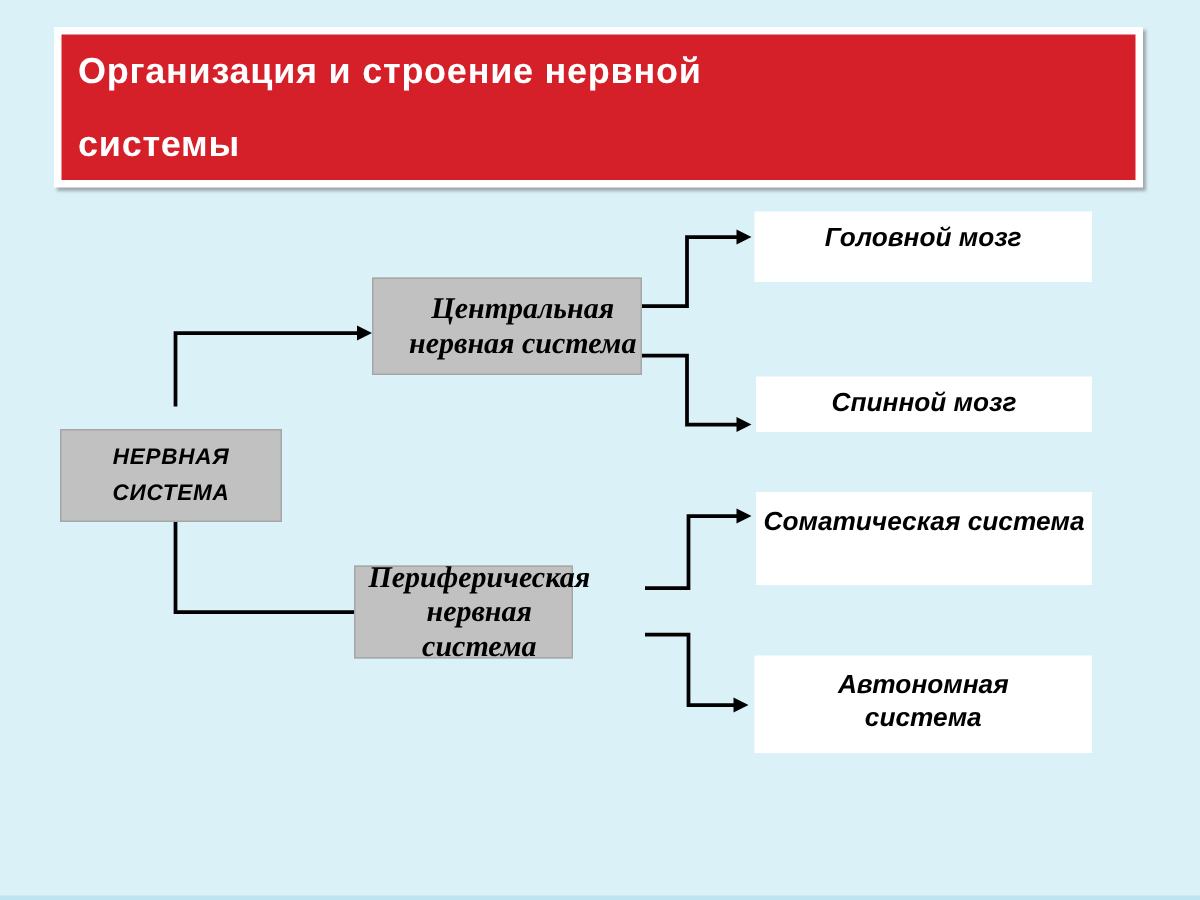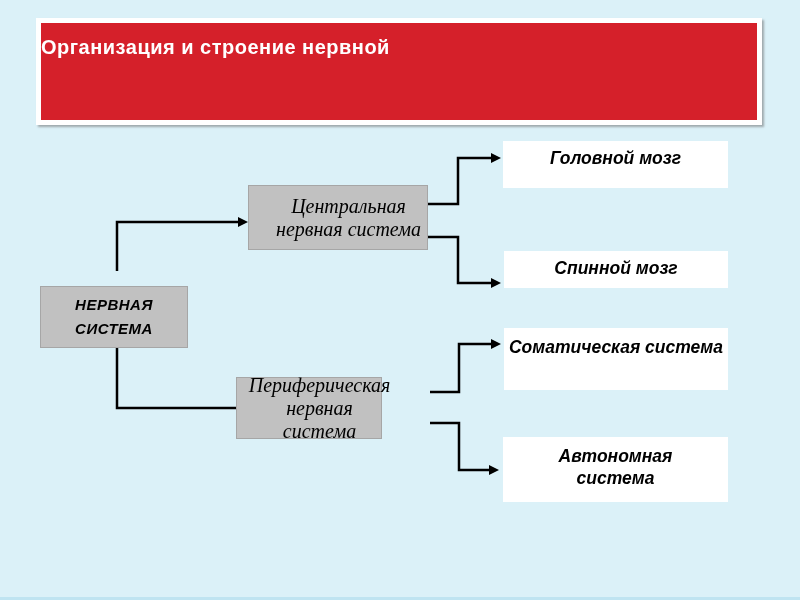--- a/index.html
+++ b/index.html
@@ -17,42 +17,42 @@
     position:absolute;left:36px;top:18px;width:726px;height:107px;
     background:#ffffff;
     box-shadow:2px 2px 2px rgba(110,110,110,.55);
   }
   .title-bar{
     position:absolute;left:5px;top:5px;right:5px;bottom:5px;
     background:var(--accent-red,#d5202a);
     color:#ffffff;
   }
   .title-bar .line{
-    display:block;font-size:20px;font-weight:bold;line-height:49px;
-    letter-spacing:.5px;white-space:nowrap;
+    display:block;font-size:24px;font-weight:bold;line-height:49px;
+    padding-left:11px;letter-spacing:.5px;white-space:nowrap;
   }
   
   .node{
     position:absolute;box-sizing:border-box;color:#000;
     display:flex;justify-content:center;text-align:center;font-style:italic;
   }
   .gray{
     background:var(--box-gray,#c1c1c1);
     border:1px solid #a6a6a6;
   }
   .root-node{
     left:40px;top:286px;width:148px;height:62px;
     align-items:center;
     font-weight:bold;font-size:15px;line-height:24px;
     letter-spacing:.5px;
   }
   .branch-node{
     align-items:center;
     font-family:"Liberation Serif",serif;
-    font-style:italic;font-weight:normal;
+    font-style:italic;font-weight:bold;
     font-size:20px;line-height:23px;padding-left:21px;
   }
   .central-node{left:248px;top:185px;width:180px;height:65px;}
   .peripheral-node{left:236px;top:377px;width:146px;height:62px;}
   .leaf{
     background:#ffffff;
     font-weight:bold;font-size:17.5px;line-height:21px;
     align-items:flex-start;
   }
   .leaf-brain{left:503px;top:141px;width:225px;height:47px;padding-top:7px;}
@@ -64,20 +64,21 @@
   .wires{position:absolute;left:0;top:0;width:800px;height:600px;pointer-events:none;}
   .wires path{stroke:var(--connector,#000000);stroke-width:2.5;fill:none;}
   .wires path.head{fill:var(--connector,#000000);stroke:none;}
 </style>
 </head>
 <body>
 
 <div class="title-frame">
   <div class="title-bar">
     <span class="line">Организация и строение нервной</span>
+    <span class="line">системы</span>
   </div>
 </div>
 
 <svg class="wires" viewBox="0 0 800 600" xmlns="http://www.w3.org/2000/svg">
 
   <path d="M117,271 L117,222 L239,222"></path>
   <path class="head" d="M248,222 L238,217 L238,227 Z"></path>
 
   <path d="M117,348 L117,408 L239,408"></path>
   <path class="head" d="M248,408 L238,403 L238,413 Z"></path>

